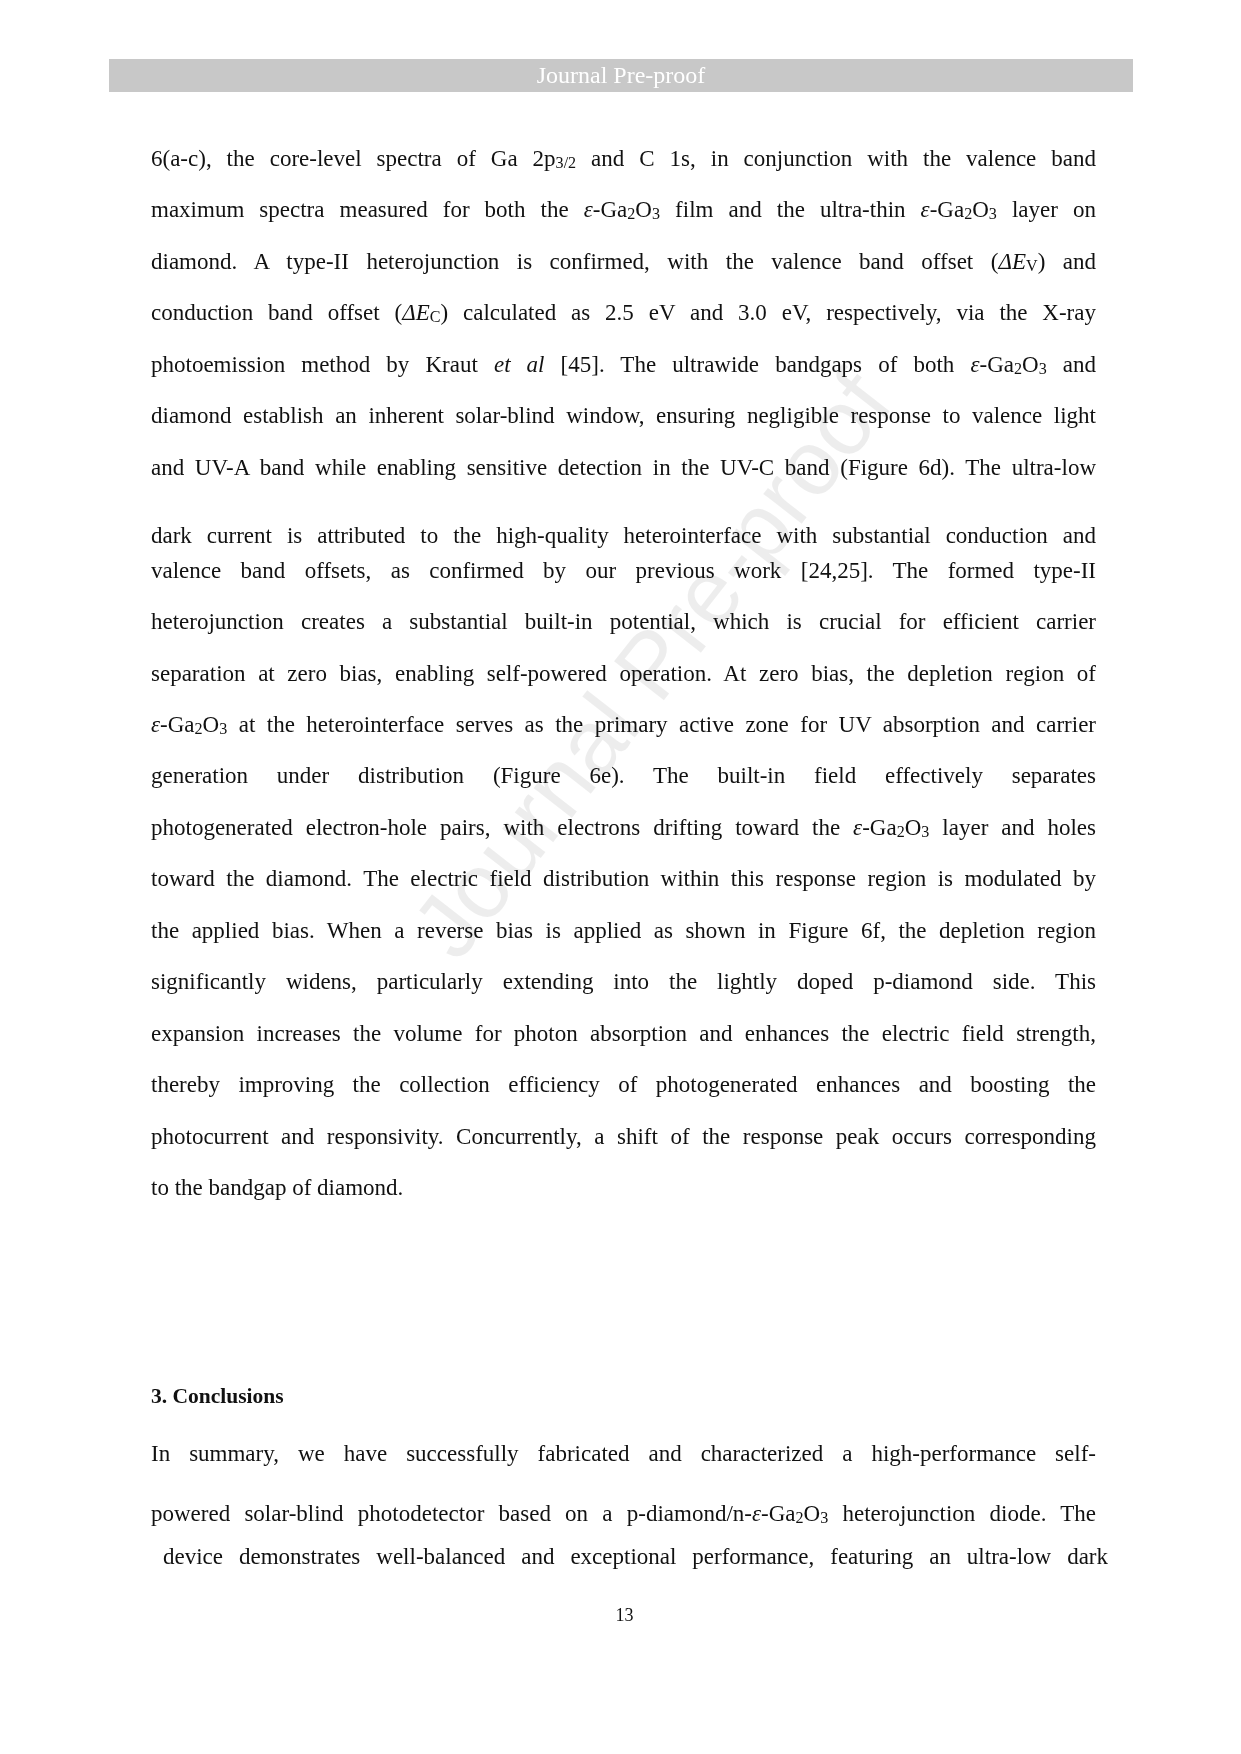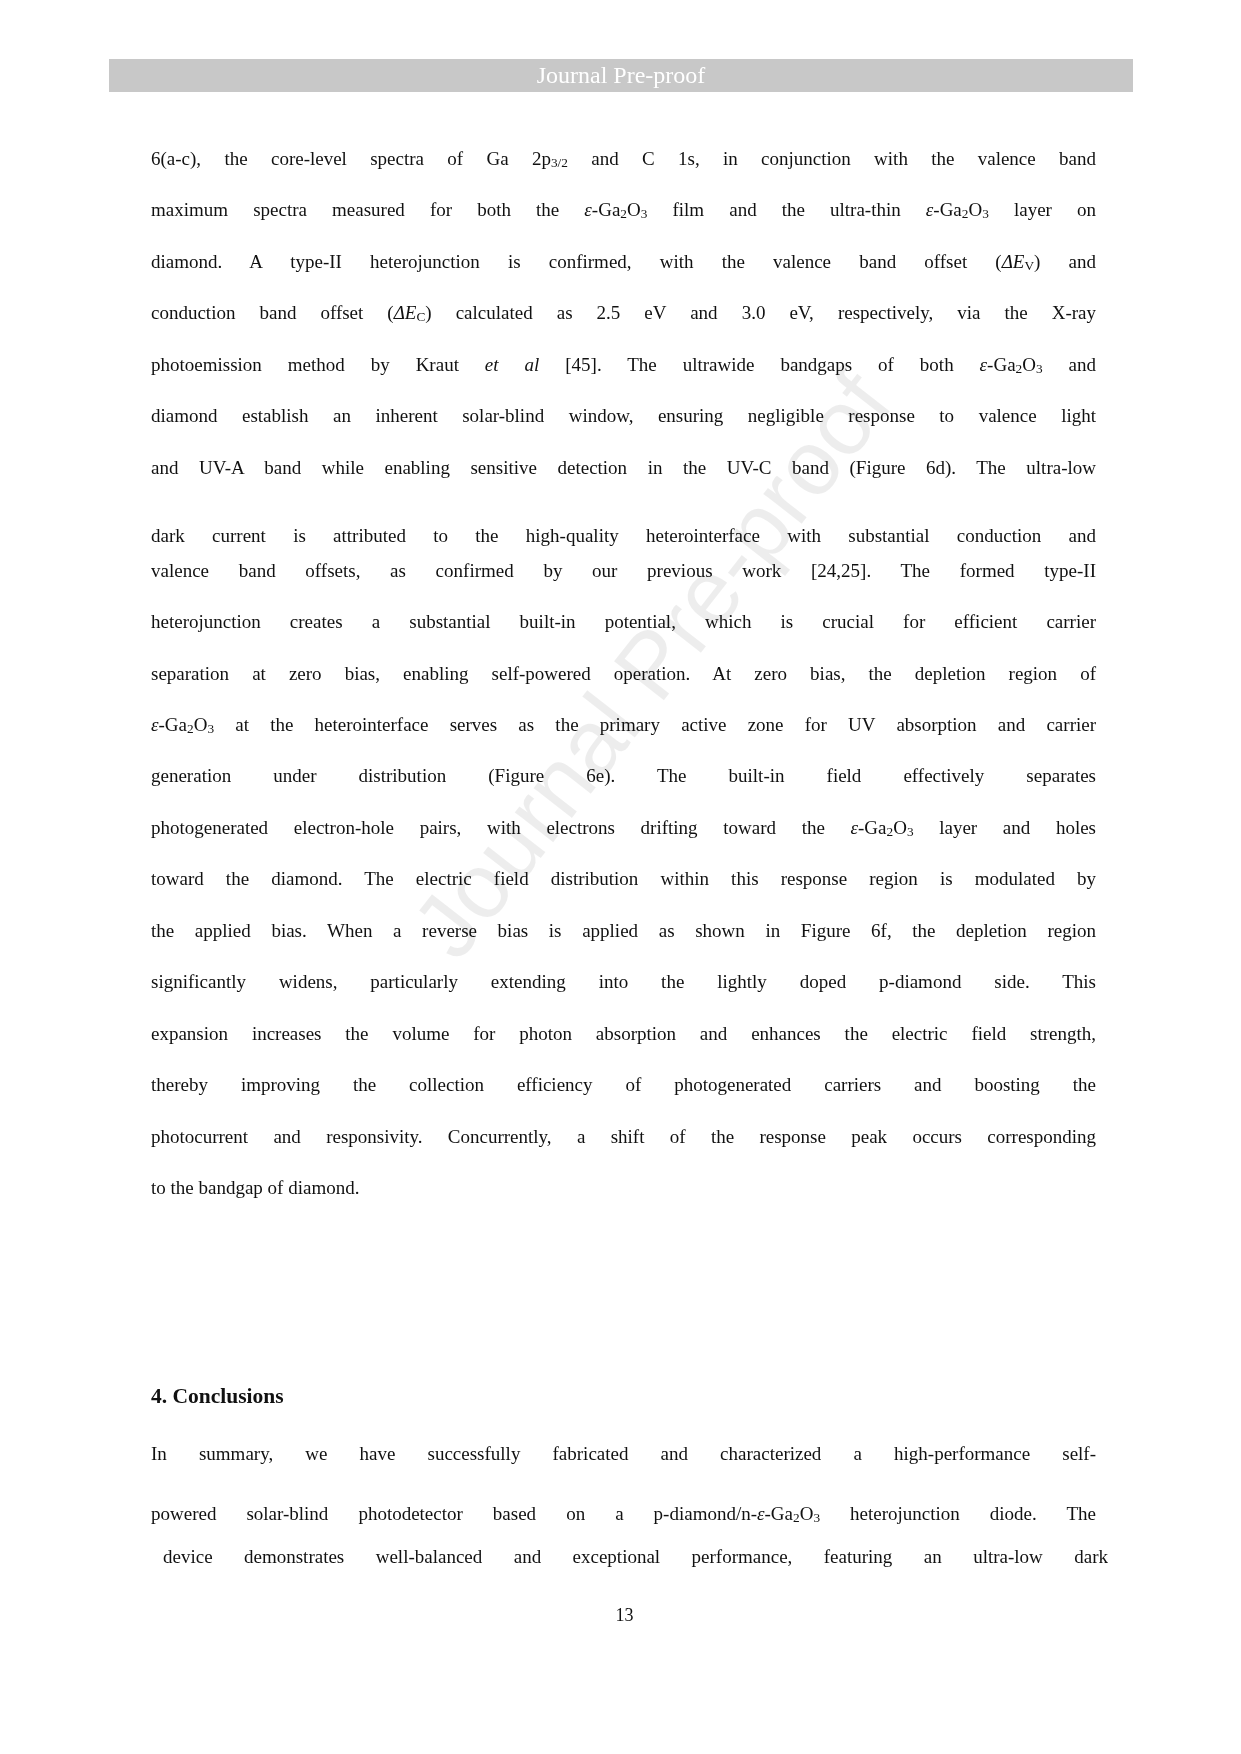--- a/index.html
+++ b/index.html
@@ -6,21 +6,21 @@
   body { width:1241px; height:1754px; position:relative; overflow:hidden;
          font-family:"Liberation Serif", "DejaVu Serif", serif; color:#111; }
   .header-bar { position:absolute; left:109px; top:59px; width:1024px; height:33px;
                 background:#c8c8c8; }
   .header-title { position:absolute; left:0; right:0; top:2px; text-align:center;
                   color:#ffffff; font-size:24px; line-height:29px; }
   .watermark { position:absolute; left:310px; top:640px; width:640px; text-align:center;
                font-family:"Liberation Sans", "DejaVu Sans", sans-serif; font-size:92px;
                color:rgba(0,0,0,0.07); transform:rotate(-52deg); transform-origin:center;
                white-space:nowrap; pointer-events:none; }
-  .line { position:absolute; left:151px; width:945px; font-size:19px; line-height:26px;
+  .line { position:absolute; left:151px; width:945px; font-size:23px; line-height:26px;
           text-align:justify; text-align-last:justify; white-space:nowrap; }
   .line.last { text-align-last:left; }
   .heading { position:absolute; left:151px; top:1384px; font-size:21.5px; font-weight:bold; }
   .page-number { position:absolute; left:0; right:0; top:1605px; text-align:center; font-size:18px;margin-left:8px; }
 </style>
 </head>
 <body>
 
 <div class="header-bar">
   <div class="header-title">Journal Pre-proof</div>
@@ -40,26 +40,26 @@
     <div class="line" style="top: 557.6px;">valence band offsets, as confirmed by our previous work [24,25]. The formed type-II</div>
     <div class="line" style="top: 609.05px;">heterojunction creates a substantial built-in potential, which is crucial for efficient carrier</div>
     <div class="line" style="top: 660.5px;">separation at zero bias, enabling self-powered operation. At zero bias, the depletion region of</div>
     <div class="line" style="top: 711.95px;"><i>ε</i>-Ga<sub style="font-size:70%;vertical-align:-2px">2</sub>O<sub style="font-size:70%;vertical-align:-2px">3</sub> at the heterointerface serves as the primary active zone for UV absorption and carrier</div>
     <div class="line" style="top: 763.4px;">generation under distribution (Figure 6e). The built-in field effectively separates</div>
     <div class="line" style="top: 814.85px;">photogenerated electron-hole pairs, with electrons drifting toward the <i>ε</i>-Ga<sub style="font-size:70%;vertical-align:-2px">2</sub>O<sub style="font-size:70%;vertical-align:-2px">3</sub> layer and holes</div>
     <div class="line" style="top: 866.3px;">toward the diamond. The electric field distribution within this response region is modulated by</div>
     <div class="line" style="top: 917.75px;">the applied bias. When a reverse bias is applied as shown in Figure 6f, the depletion region</div>
     <div class="line" style="top: 969.2px;">significantly widens, particularly extending into the lightly doped p-diamond side. This</div>
     <div class="line" style="top: 1020.65px;">expansion increases the volume for photon absorption and enhances the electric field strength,</div>
-    <div class="line" style="top: 1072.1px;">thereby improving the collection efficiency of photogenerated carriers and boosting the</div>
+    <div class="line" style="top: 1072.1px;">thereby improving the collection efficiency of photogenerated enhances and boosting the</div>
     <div class="line" style="top: 1123.55px;">photocurrent and responsivity. Concurrently, a shift of the response peak occurs corresponding</div>
     <div class="line last" style="top: 1175px;">to the bandgap of diamond.</div>
   </div>
 
-<div class="heading">4. Conclusions</div>
+<div class="heading">3. Conclusions</div>
 
 <div id="conclusion-text">
     <div class="line" style="top: 1441px;">In summary, we have successfully fabricated and characterized a high-performance self-</div>
     <div class="line" style="top: 1492.5px; margin-top: 8px;">powered solar-blind photodetector based on a p-diamond/n-<i>ε</i>-Ga<sub style="font-size:70%;vertical-align:-2px">2</sub>O<sub style="font-size:70%;vertical-align:-2px">3</sub> heterojunction diode. The</div>
     <div class="line" style="top: 1544px; margin-left: 12px;">device demonstrates well-balanced and exceptional performance, featuring an ultra-low dark</div>
   </div>
 
 <div class="page-number">13</div>
 
 </body></html>

